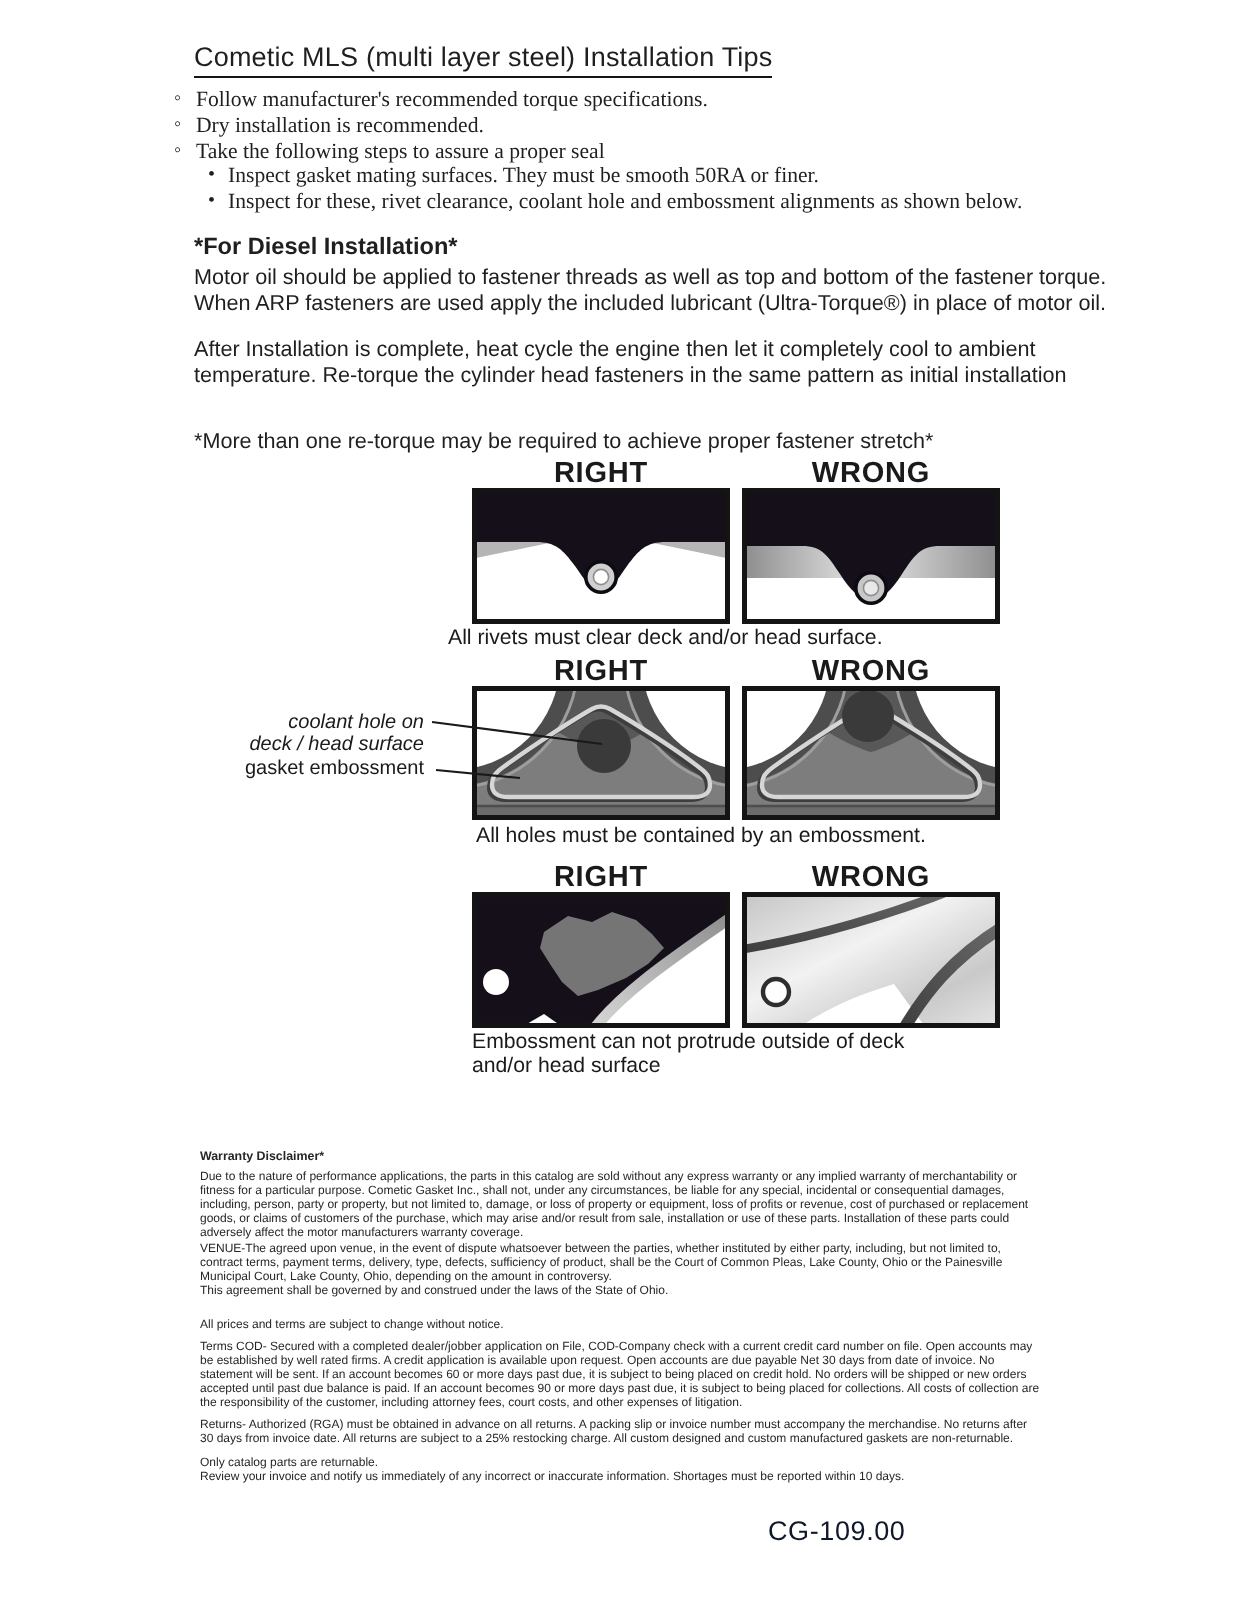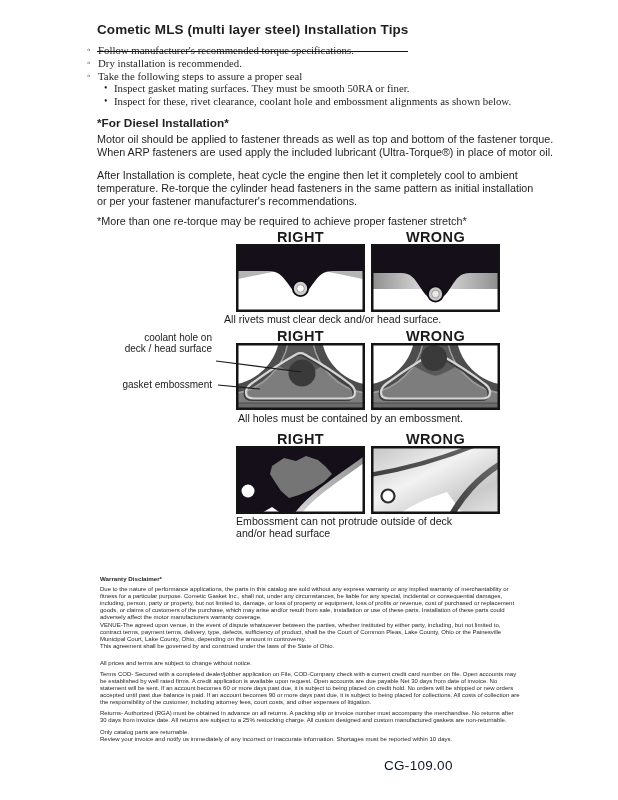--- a/index.html
+++ b/index.html
@@ -1,20 +1,20 @@
 <!DOCTYPE html>
 <html><head>
 <meta charset="utf-8">
 <style>
   html,body { margin:0; padding:0; background:#fff; }
   .page { position:relative; width:618px; height:800px; background:#ffffff;
           font-family:"Liberation Sans", sans-serif; color:#1f1f1f; overflow:hidden; }
   .abs { position:absolute; }
-  .title { font-weight:bold; font-size:13.5px; letter-spacing:0.1px;
-           border-bottom:1.7px solid #141414; padding-bottom:14px; display:inline-block; }
+  .title { font-weight:normal; font-size:13.5px; letter-spacing:0.1px;
+           border-bottom:1.7px solid #141414; padding-bottom:2px; display:inline-block; }
   .body-line { font-size:10.8px; line-height:12.8px; white-space:nowrap; }
   .b1 { position:relative; padding-left:11px; font-size:10.8px; line-height:12.8px; white-space:nowrap; }
   .b1::before { content:"◦"; position:absolute; left:0; top:0; font-size:10px; }
   .b2 { position:relative; margin-left:17px; padding-left:10px; font-size:10.8px; line-height:12.8px; white-space:nowrap; }
   .b2::before { content:"•"; position:absolute; left:0; top:0; font-size:10px; }
   .h2 { font-weight:bold; font-size:11.8px; }
   .dlabel { font-weight:bold; font-size:14.5px; letter-spacing:0.4px; color:#1a1a1a;
             width:129px; text-align:center; }
   .caption { font-size:10.6px; line-height:12.2px; color:#1a1a1a; white-space:nowrap; }
   .ptr-label { font-size:10px; line-height:11px; color:#1a1a1a; text-align:right; width:155px; white-space:nowrap; }
@@ -41,21 +41,20 @@
   </div>
 
   <div class="abs h2" style="left:97px; top:116px;">*For Diesel Installation*</div>
   <div class="abs" style="left:97px; top:133px;">
     <div class="body-line">Motor oil should be applied to fastener threads as well as top and bottom of the fastener torque.</div>
     <div class="body-line">When ARP fasteners are used apply the included lubricant (Ultra-Torque®) in place of motor oil.</div>
   </div>
   <div class="abs" style="left:97px; top:169px;">
     <div class="body-line">After Installation is complete, heat cycle the engine then let it completely cool to ambient</div>
     <div class="body-line">temperature. Re-torque the cylinder head fasteners in the same pattern as initial installation</div>
-    <div class="body-line">or per your fastener manufacturer's recommendations.</div>
   </div>
   <div class="abs body-line" style="left:97px; top:215px;">*More than one re-torque may be required to achieve proper fastener stretch*</div>
 
   <div class="abs dlabel" style="left:236px; top:229px;">RIGHT</div>
   <div class="abs dlabel" style="left:371px; top:229px;">WRONG</div>
 
   <div class="abs" style="left:236px; top:244px;">
     <svg width="129" height="68" viewBox="0 0 129 68">
       <rect width="129" height="68" fill="#ffffff"></rect>
       <path d="M2,27 L41,27 L2,35 Z" fill="#b5b5b5"></path>
@@ -84,21 +83,21 @@
       <circle cx="64.5" cy="50" r="3.8" fill="#e8e8e8" stroke="#8f8f8f" stroke-width="0.8"></circle>
       <rect x="1.25" y="1.25" width="126.5" height="65.5" fill="none" stroke="#141414" stroke-width="2.5"></rect>
     </svg>
   </div>
 
   <div class="abs caption" style="left:224px; top:313px;">All rivets must clear deck and/or head surface.</div>
 
   <div class="abs dlabel" style="left:236px; top:328px;">RIGHT</div>
   <div class="abs dlabel" style="left:371px; top:328px;">WRONG</div>
 
-  <div class="abs ptr-label" style="left:57px; top:332px;">
+  <div class="abs ptr-label" style="left:57px; top:356px;font-style:italic;">
     <div>coolant hole on</div>
     <div>deck / head surface</div>
   </div>
   <div class="abs ptr-label" style="left:57px; top:379px;">gasket embossment</div>
 
   <div class="abs" style="left:236px; top:343px;">
     <svg width="129" height="67" viewBox="0 0 129 67">
       <rect width="129" height="67" fill="#7d7d7d"></rect>
       <path d="M14,0 H115 C99,17 76,30 64.5,33 C53,30 30,17 14,0 Z" fill="#585858"></path>
       <circle cx="-10" cy="-12" r="58" fill="none" stroke="#4d4d4d" stroke-width="8"></circle>

